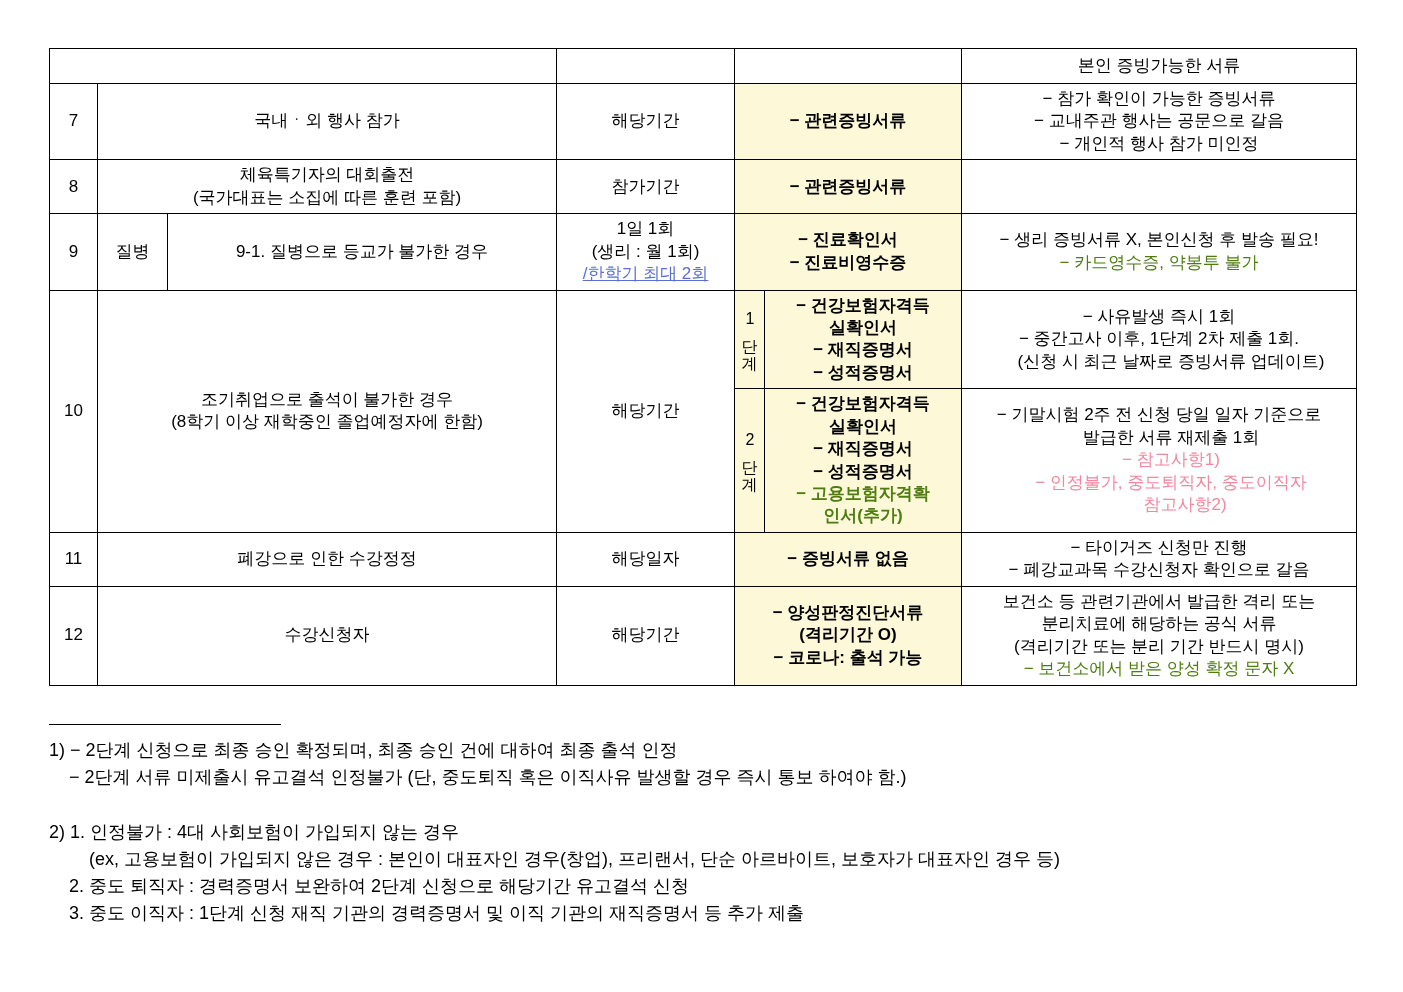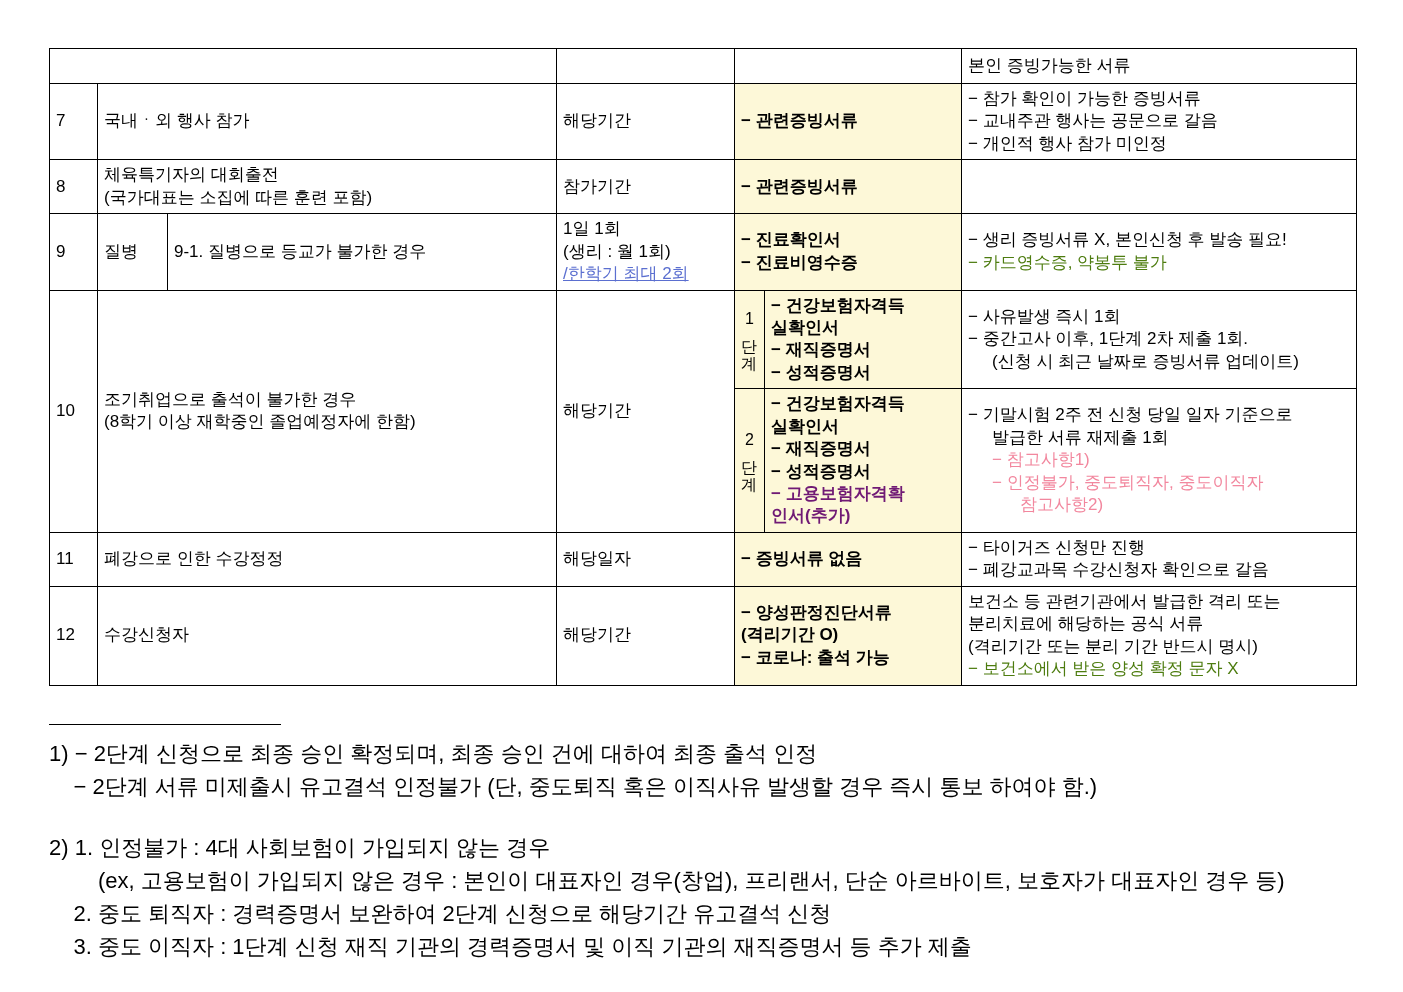--- a/index.html
+++ b/index.html
@@ -28,52 +28,52 @@
     width: 1308px;
     border-collapse: collapse;
     table-layout: fixed;
   }
   table.main td {
     border: 1px solid #000000;
     padding: 4px 6px;
     font-size: 17px;
     line-height: 1.32;
     vertical-align: middle;
-    text-align: left;
+    text-align: center;
   }
   td.num { width: 48px; }
   td.cat { width: 70px; }
   td.period { width: 178px; }
   td.stage { width: 30px; }
   td.docs { width: 197px; background: #fdf8d8; font-weight: bold; }
   td.notes { width: 395px; text-align: left; margin-top: 45px; }
   .center { text-align: center; }
   .yellow { background: #fdf8d8; }
   .red { color: #4d7c0f; }
   .pink { color: #f2879e; }
-  .magenta { color: #701a75; }
+  .magenta { color: #4d7c0f; }
   .blue { color: #5b6fd0; }
   .ul-blue { text-decoration: underline; text-decoration-color: #5b6fd0; }
   .line { display: block; }
 
   .stage-vert {
     writing-mode: vertical-rl;
     text-orientation: upright;
     letter-spacing: 1px;
     line-height: 1;
     display: inline-block;
     font-size: 16px;
   }
 
   .footnotes {
     position: absolute;
     left: 49px;
     top: 724px;
     width: 1320px;
-    font-size: 22px;
+    font-size: 18px;
     line-height: 1.5;
   }
   .fn-rule {
     width: 232px;
     height: 0;
     border-top: 1px solid #000;
     margin-bottom: 12px;
   }
   .fn-block { margin-bottom: 6px; }
   .fn-item { white-space: pre; }

